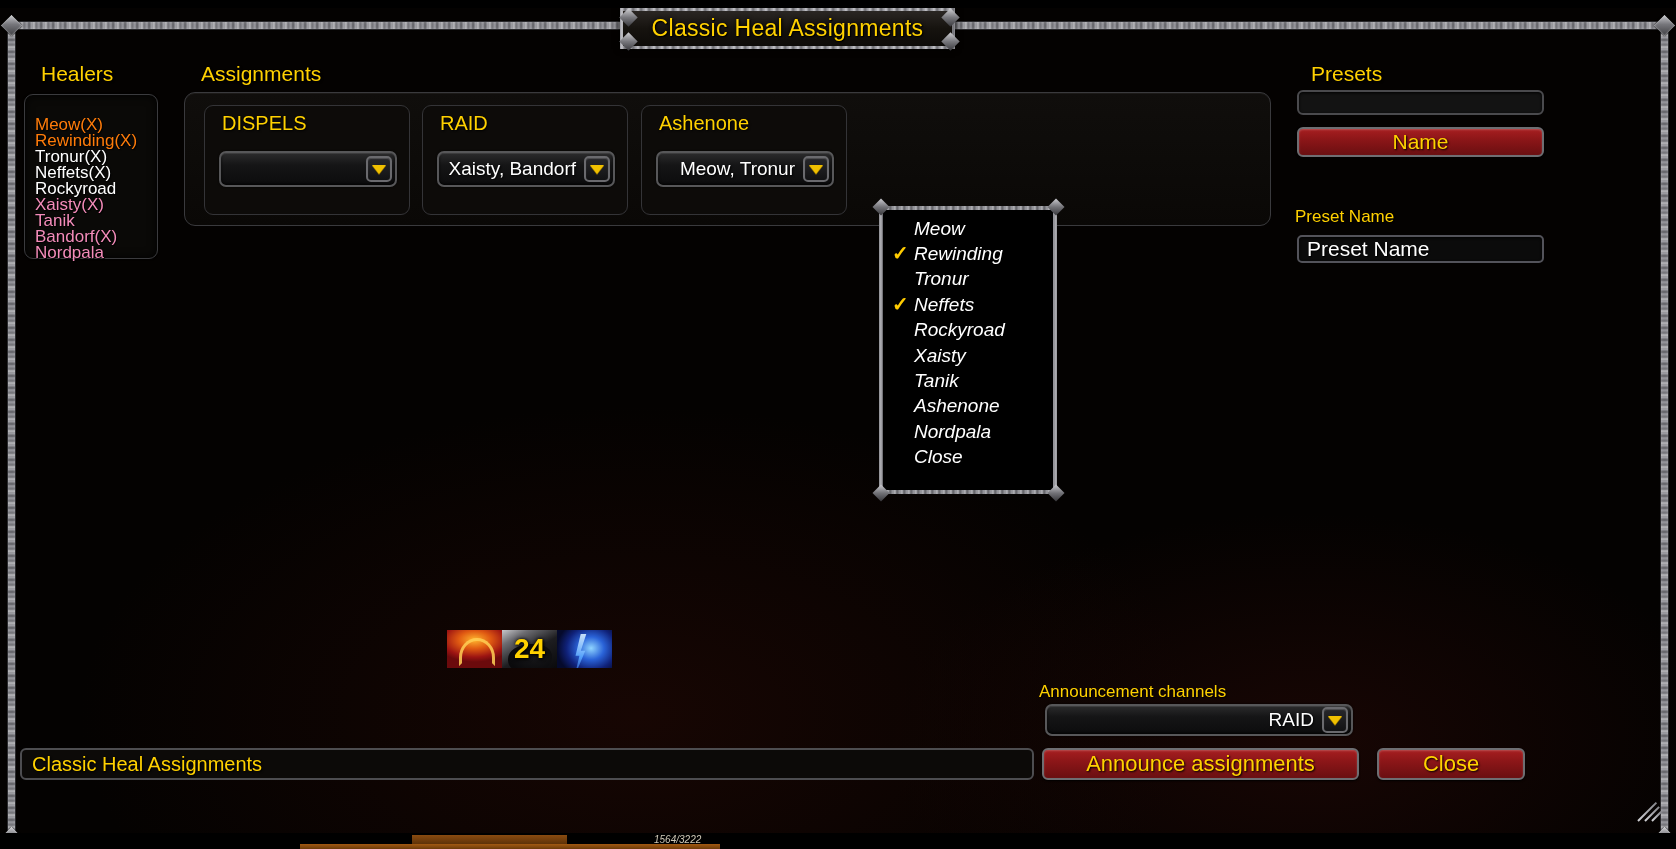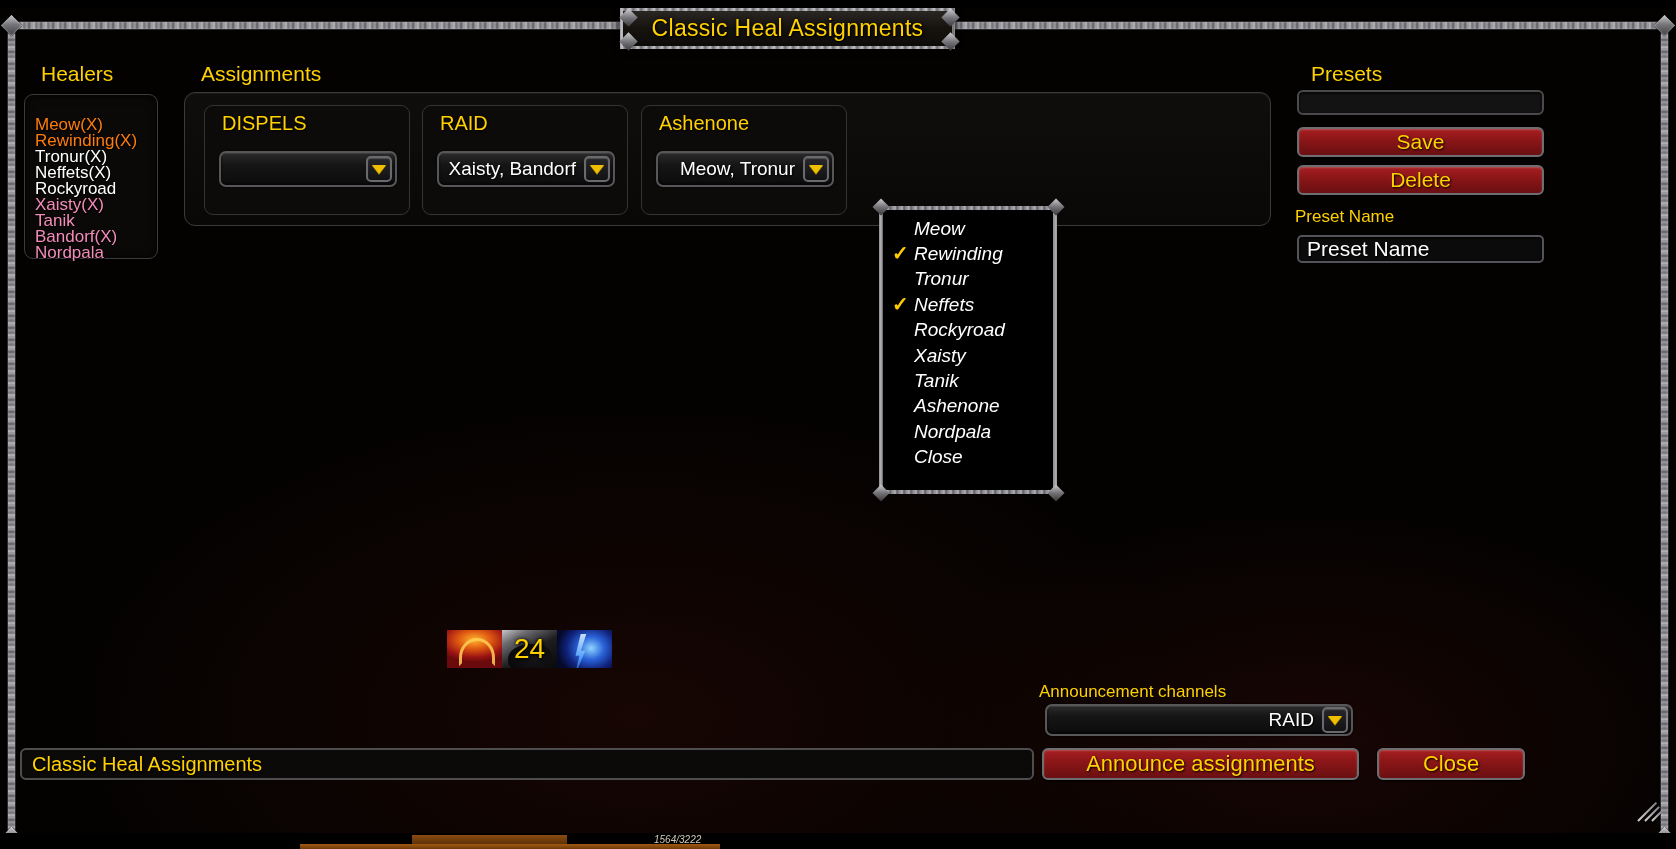--- a/index.html
+++ b/index.html
@@ -330,20 +330,21 @@
   #spell-bar {
     position: absolute;
     left: 447px; top: 622px;
     width: 166px; height: 50px;
     display: flex;
   }
   .spell-icon {
     width: 55px; height: 38px;
     position: relative;
     overflow: hidden;
+    font-weight: bold;
   }
   #spell-icon-0 {
     background:
       radial-gradient(ellipse 40px 22px at 50% 26%, #ffb52e 0%, #e05a12 40%, #9c1412 78%, #6b0a0c 100%);
   }
   #spell-icon-0::after {
     content: "";
     position: absolute;
     left: 12px; top: 8px;
     width: 30px; height: 22px;
@@ -583,24 +584,21 @@
       </div>
     <div id="dropdown-menu-border"></div>
   </div>
   <div class="menu-stud" id="menu-stud-tl"></div>
   <div class="menu-stud" id="menu-stud-tr"></div>
   <div class="menu-stud" id="menu-stud-bl"></div>
   <div class="menu-stud" id="menu-stud-br"></div>
 
   <div id="preset-select"></div>
   <div class="wow-red-button" id="btn-save">
-    <span class="btn-label">Save</span>
-  </div>
-  <div class="wow-red-button" id="btn-delete">
-    <span class="btn-label">Delete</span>
+    <span class="btn-label">Name</span>
   </div>
   <div id="preset-name-label">Preset Name</div>
   <div id="preset-name-input">
     <span class="input-value">Preset Name</span>
   </div>
 
   <div id="spell-bar">
     <div class="spell-icon" id="spell-icon-0"></div>
     <div class="spell-icon" id="spell-icon-1">
       <div id="spell-cooldown">24</div>

